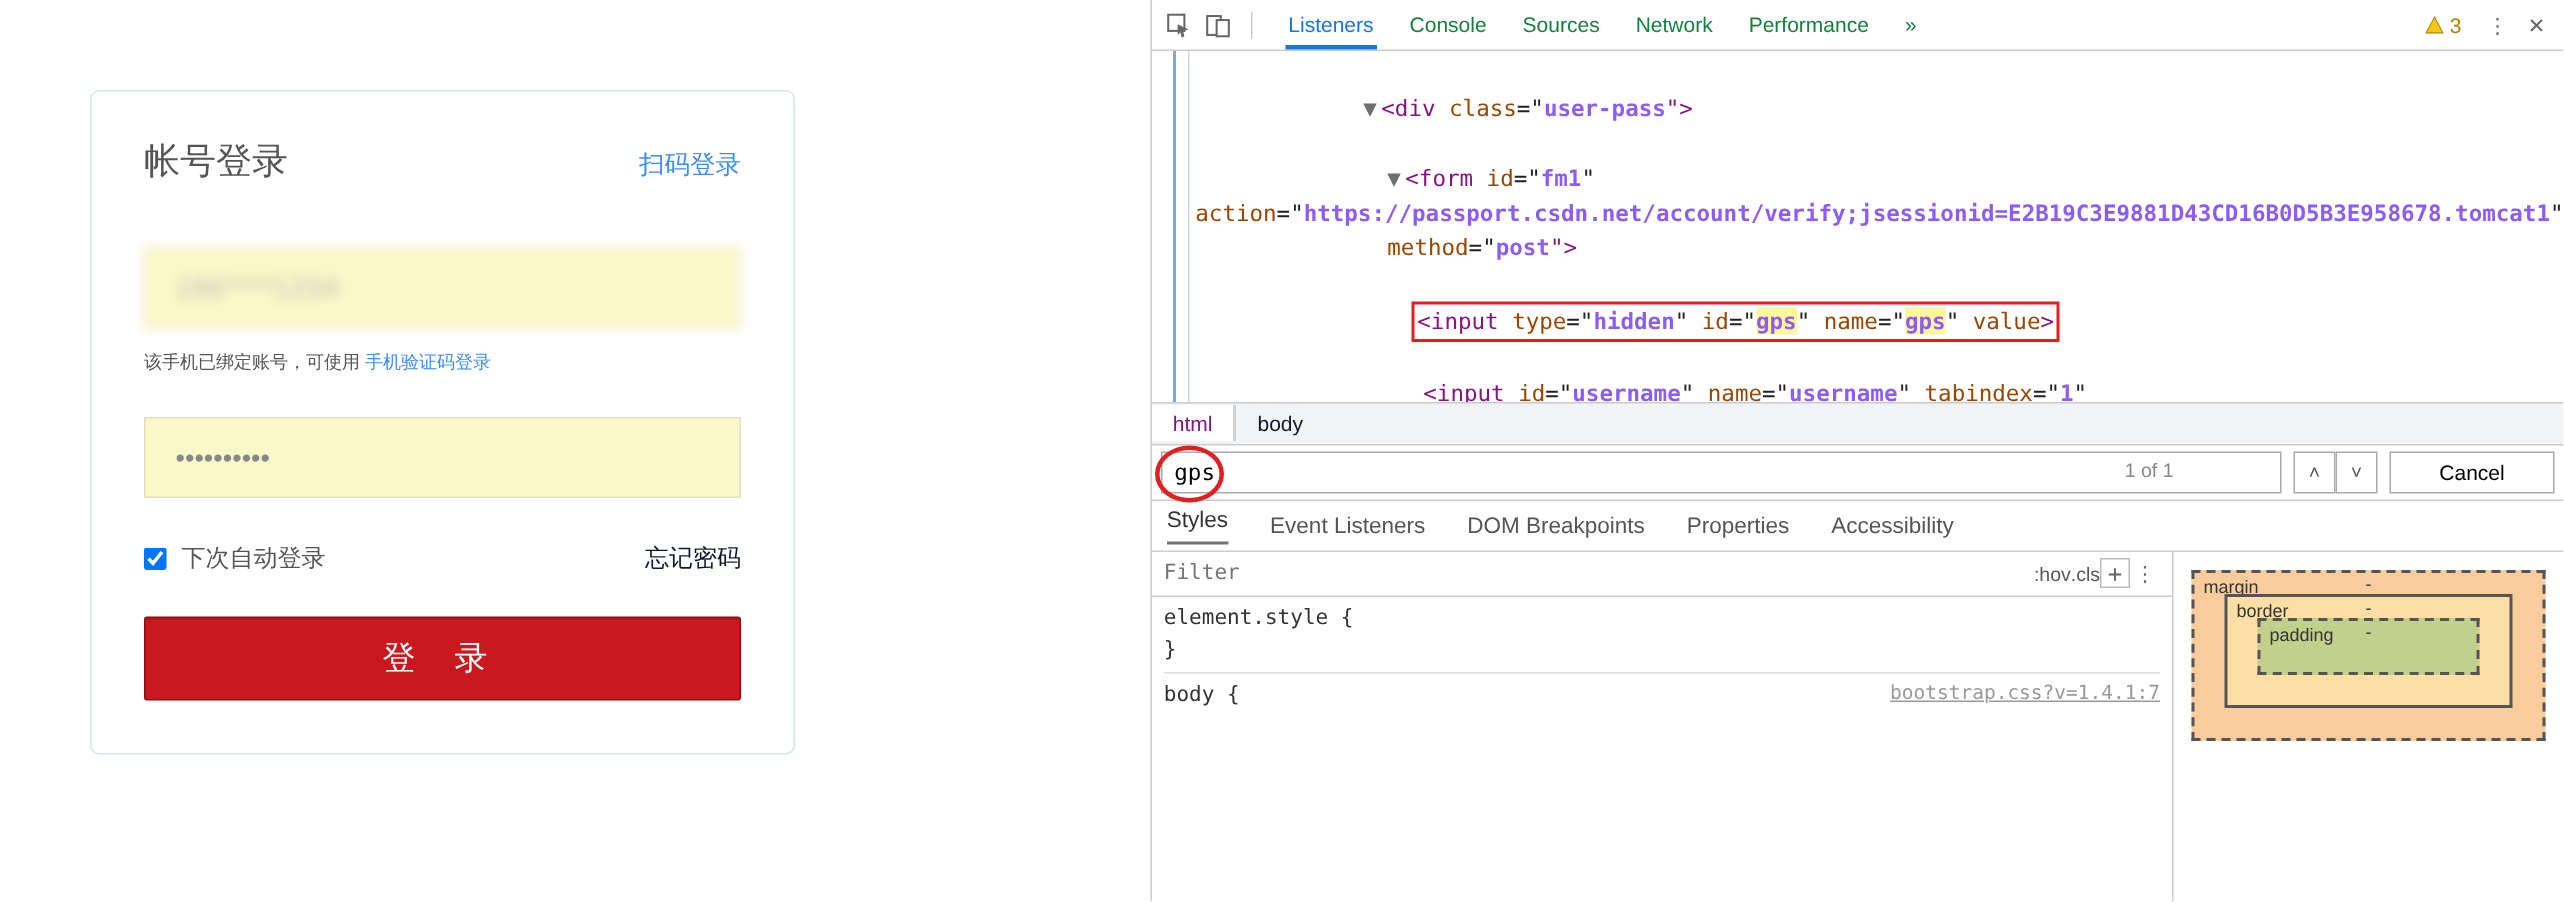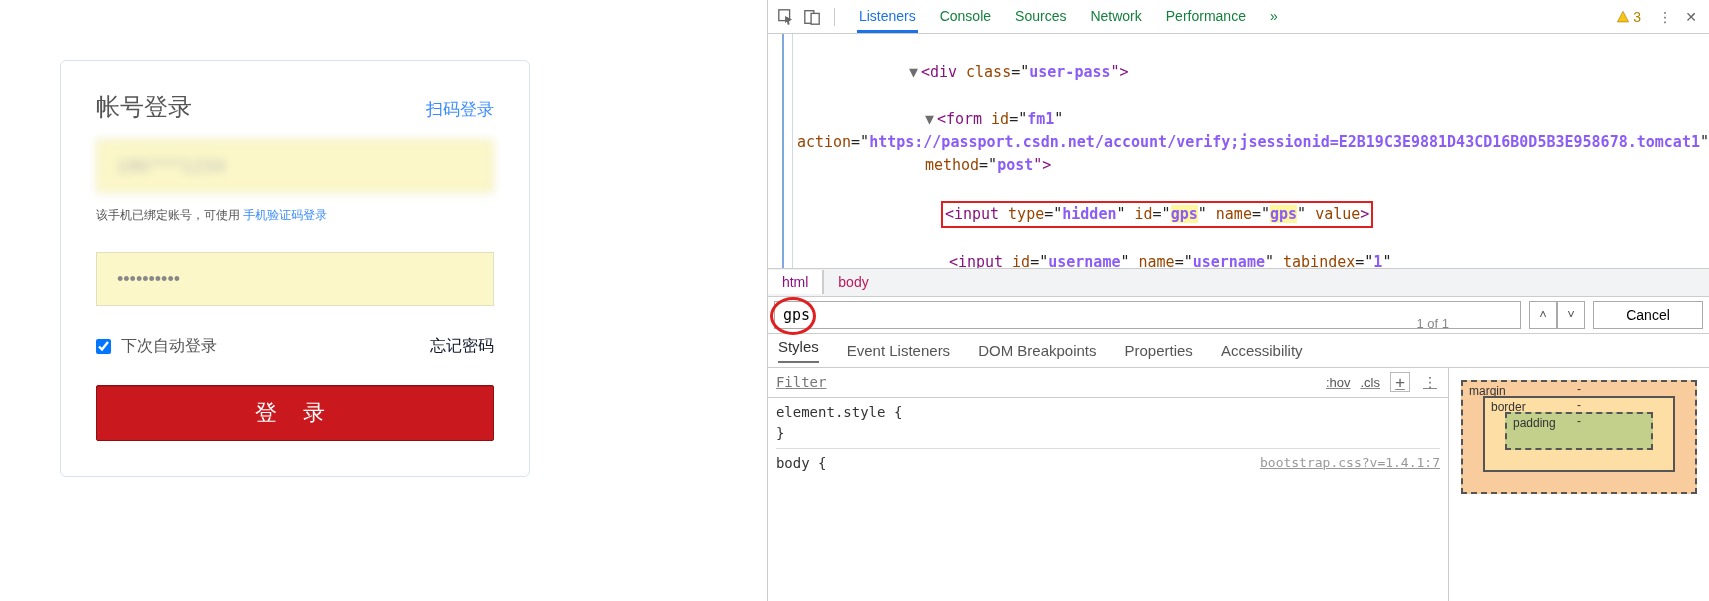--- a/index.html
+++ b/index.html
@@ -4,21 +4,21 @@
 <style>
   * { margin: 0; padding: 0; box-sizing: border-box; }
   body { font-family: Arial, "Microsoft YaHei", sans-serif; font-size: 14px; color: #333; background: #fff; width: 1709px; height: 601px; overflow: hidden; display: flex; }
   
   .page-left { width: 806px; height: 601px; position: relative; }
   .login-card {
     position: absolute; left: 60px; top: 60px; width: 470px;
     border: 1px solid #d8e3ef; border-radius: 6px; padding: 30px 35px 35px;
     background: #fff;
   }
-  .login-head { display: flex; justify-content: space-between; align-items: baseline; margin-bottom: 16px; }
+  .login-head { display: flex; justify-content: space-between; align-items: baseline; margin-bottom: 42px; }
   .login-title { font-size: 24px; color: #555; font-weight: 400; }
   .login-scan  { font-size: 17px; color: #3b8cff; cursor: pointer; }
   .field {
     width: 100%; height: 54px; background: #fbf7c8; border: 1px solid #e0e0c0;
     padding: 0 20px; font-size: 18px; color: #888; margin-bottom: 14px;
   }
   .field.blur { color: #b8b8b8; filter: blur(4px); letter-spacing: 1px; }
   .hint-row { font-size: 12px; color: #555; margin-bottom: 28px; }
   .hint-row a { color: #3b8cff; text-decoration: none; }
   .opts-row { display: flex; justify-content: space-between; align-items: center; margin: 16px 0 28px; font-size: 16px; }
@@ -49,38 +49,38 @@
   .dom-tree .n { display: block; }
   .dom-tree .arrow { color: #6e6e6e; display: inline-block; width: 12px; }
   .tag-brack { color: #881280; }
   .attr-name { color: #994500; }
   .attr-val  { color: #8b5cf6; font-weight: bold; }
   .plain     { color: #222; }
   .hl { background: #fff59d; }
   .red-box { border: 2px solid #e02020; padding: 0 2px; display: inline-block; }
 
   .breadcrumb { height: 28px; border-top: 1px solid #ccc; display: flex; align-items: center; font-size: 14px; font-family: Arial, sans-serif; background: #f1f3f4; }
-  .bc-item { padding: 4px 14px; cursor: pointer; color: #be185d; }
+  .bc-item { padding: 4px 14px; cursor: pointer; color: #0f172a; }
   .bc-item.active { background: #fff; color: #881280; border-right: 1px solid #ccc; }
   .bc-item + .bc-item { border-left: 1px solid #ccc; }
 
   .search-row { height: 38px; border-top: 1px solid #ccc; border-bottom: 1px solid #ccc; display: flex; align-items: center; padding: 0 6px; gap: 8px; background: #fff; position: relative; }
   .search-row .s-input { flex: 1; height: 28px; border: 1px solid #aaa; padding: 0 8px; font-size: 15px; font-family: Consolas, monospace; }
-  .search-count { position: absolute; right: 260px; top: 19px; color: #888; font-size: 13px; font-family: Arial, sans-serif; pointer-events: none; }
+  .search-count { position: absolute; right: 260px; top: 9px; color: #888; font-size: 13px; font-family: Arial, sans-serif; pointer-events: none; }
   .nav-btns button { width: 28px; height: 28px; border: 1px solid #aaa; background: #fff; cursor: pointer; font-size: 13px; color: #555;}
   .btn-cancel { width: 110px; height: 28px; border: 1px solid #aaa; background: #fff; font-size: 14px; cursor: pointer; font-family: Arial, sans-serif; }
   .circle-mark { position: absolute; left: 2px; top: 0px; width: 46px; height: 38px; border: 3px solid #e02020; border-radius: 50%; pointer-events: none; }
 
   .sub-tabs { height: 34px; border-bottom: 1px solid #ccc; display: flex; align-items: center; padding: 0 10px; gap: 28px; font-family: "Segoe UI", Arial, sans-serif; font-size: 15px; color: #555; }
   .sub-tabs .st.active { color: #333; border-bottom: 2px solid #737373; padding-bottom: 6px; }
   .sub-tabs .st { cursor: pointer; }
 
   .styles-pane { flex: 1; display: flex; border-top: 0; min-height: 150px; }
   .styles-left { flex: 1; display: flex; flex-direction: column; border-right: 1px solid #ccc; }
-  .sl-filter { height: 30px; border-bottom: 1px solid #ccc; display: flex; align-items: center; padding: 0 8px; gap: 10px; font-family: Consolas, monospace; font-size: 14px; color: #888; background: #fff; text-decoration: underline; }
+  .sl-filter { height: 30px; border-bottom: 1px solid #ccc; display: flex; align-items: center; padding: 0 8px; gap: 0; font-family: Consolas, monospace; font-size: 14px; color: #888; background: #fff; }
   .sl-filter .filter-input { flex: 1; border: none; outline: none; font-size: 14px; color: #888; font-family: Consolas, monospace; }
   .sl-filter .chip { color: #555; font-size: 13px; cursor: pointer; font-family: Arial, sans-serif; }
   .sl-filter .plus { width: 20px; height: 20px; border: 1px solid #bbb; display: flex; align-items: center; justify-content: center; font-size: 16px; color: #666; cursor: pointer; }
   .rule-body { padding: 4px 8px; font-size: 14px; line-height: 1.5; flex: 1; font-family: Consolas, monospace; }
   .rule-body .sel { color: #333; }
   .rule-body .src { float: right; color: #999; text-decoration: underline; font-size: 13px; }
   .rule-sep { border-top: 1px solid #ddd; margin: 4px 0; }
 
   .box-model { width: 260px; padding: 12px; display: flex; align-items: flex-start; }
   .bm-margin { border: 2px dashed #555; background: #f9cc9d; padding: 14px 20px 20px; width: 100%; position: relative; }

